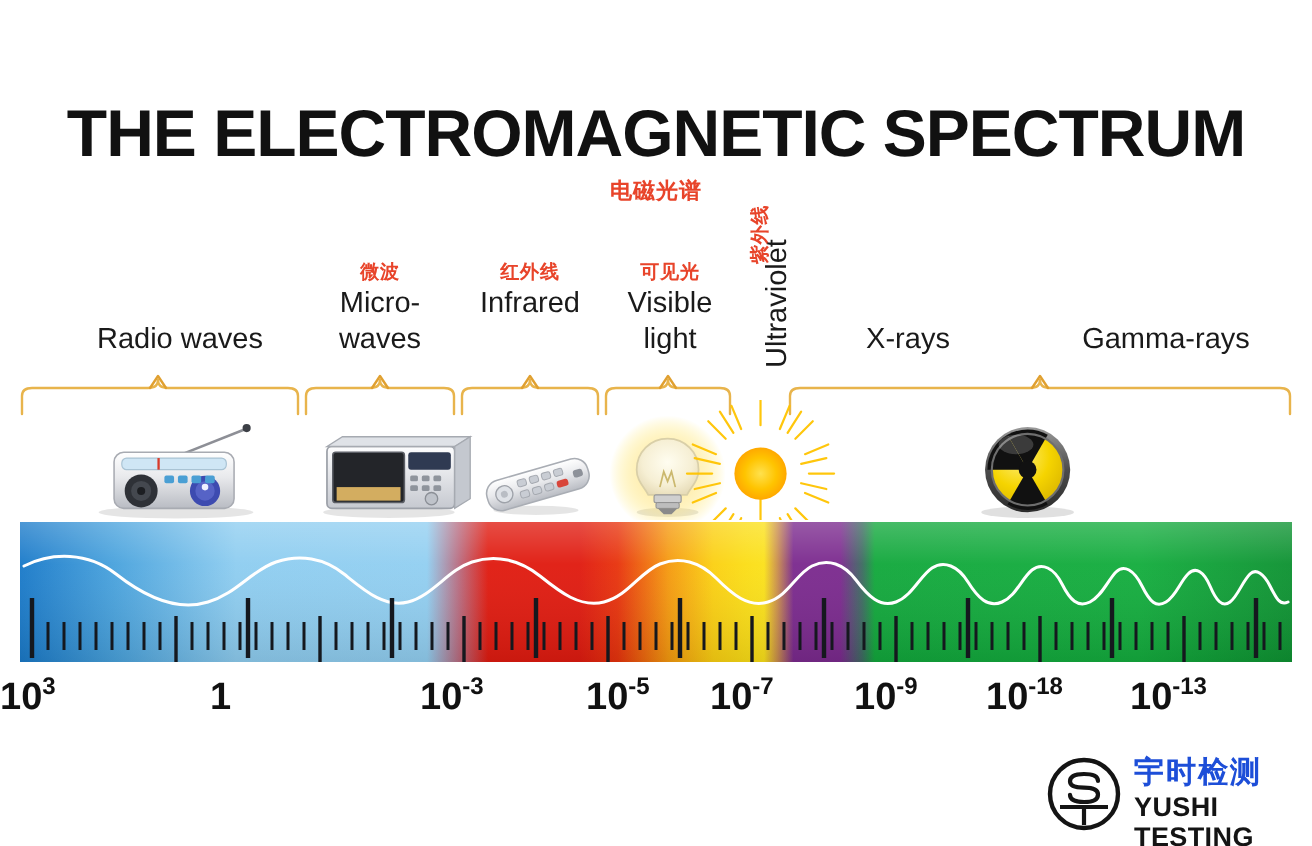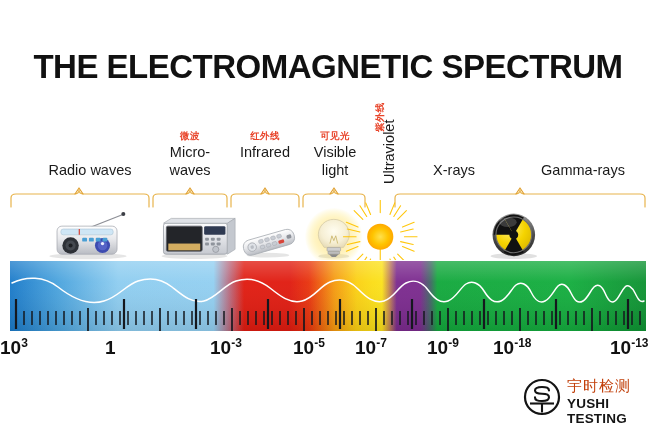--- a/index.html
+++ b/index.html
@@ -52,34 +52,35 @@
   .tickno{
     position:absolute;font-size:19px;font-weight:bold;color:#111;
     white-space:nowrap;
   }
   .tickno sup{font-size:12px;font-weight:bold;vertical-align:super;}
 
   
   .logo{position:absolute;left:523px;top:377px;width:125px;height:40px;}
   .logo-mark{position:absolute;left:0;top:1px;}
   .logo-cn{
-    position:absolute;left:44px;top:0px;font-size:15px;font-weight:normal;
-    letter-spacing:1px;color:#c2410c;
+    position:absolute;left:44px;top:0px;font-size:15px;font-weight:bold;
+    letter-spacing:1px;color:#1d4ed8;
   }
   .logo-en{
     position:absolute;left:44px;top:19px;font-size:13.5px;font-weight:bold;
     letter-spacing:0.2px;color:#141414;
   }
 </style>
 </head>
 <body>
 
 <div class="stage">
 
   <div class="title">THE ELECTROMAGNETIC SPECTRUM</div>
+  <div class="subtitle">电磁光谱</div>
 
   <div class="band-label" style="left:20px;top:162px;width:140px;">Radio waves</div>
 
   <div class="band-cn" style="left:150px;top:130px;width:80px;">微波</div>
   <div class="band-label" style="left:150px;top:144px;width:80px;">Micro-</div>
   <div class="band-label" style="left:150px;top:162px;width:80px;">waves</div>
 
   <div class="band-cn" style="left:222px;top:130px;width:86px;">红外线</div>
   <div class="band-label" style="left:222px;top:144px;width:86px;">Infrared</div>
 
@@ -419,21 +420,21 @@
   </div>
 
   <div class="scale">
     <div class="tickno" style="left:0px;"><span>10</span><sup>3</sup></div>
     <div class="tickno" style="left:105px;"><span>1</span><sup></sup></div>
     <div class="tickno" style="left:210px;"><span>10</span><sup>-3</sup></div>
     <div class="tickno" style="left:293px;"><span>10</span><sup>-5</sup></div>
     <div class="tickno" style="left:355px;"><span>10</span><sup>-7</sup></div>
     <div class="tickno" style="left:427px;"><span>10</span><sup>-9</sup></div>
     <div class="tickno" style="left:493px;"><span>10</span><sup>-18</sup></div>
-    <div class="tickno" style="left:565px;margin-left:45px;"><span>10</span><sup>-13</sup></div>
+    <div class="tickno" style="left:565px;"><span>10</span><sup>-13</sup></div>
   </div>
 
   <div class="logo">
     <svg class="logo-mark" width="38" height="38" viewBox="0 0 38 38">
       <circle cx="19" cy="19" r="17" fill="none" stroke="#141414" stroke-width="2.2"></circle>
       <path d="M26,12.5 C26,10 23.5,9 19,9 C14.5,9 12,10.2 12,12.6 C12,15 14.5,15.8 19,15.8
                C23.5,15.8 26,16.8 26,19.2 C26,21.8 23.2,23 19,23 C14.2,23 12,21.6 12,19.4" fill="none" stroke="#141414" stroke-width="2.1" stroke-linecap="round"></path>
       <line x1="7" y1="25.5" x2="31" y2="25.5" stroke="#141414" stroke-width="2.1"></line>
       <line x1="19" y1="25.5" x2="19" y2="34.5" stroke="#141414" stroke-width="2.1"></line>
     </svg>

